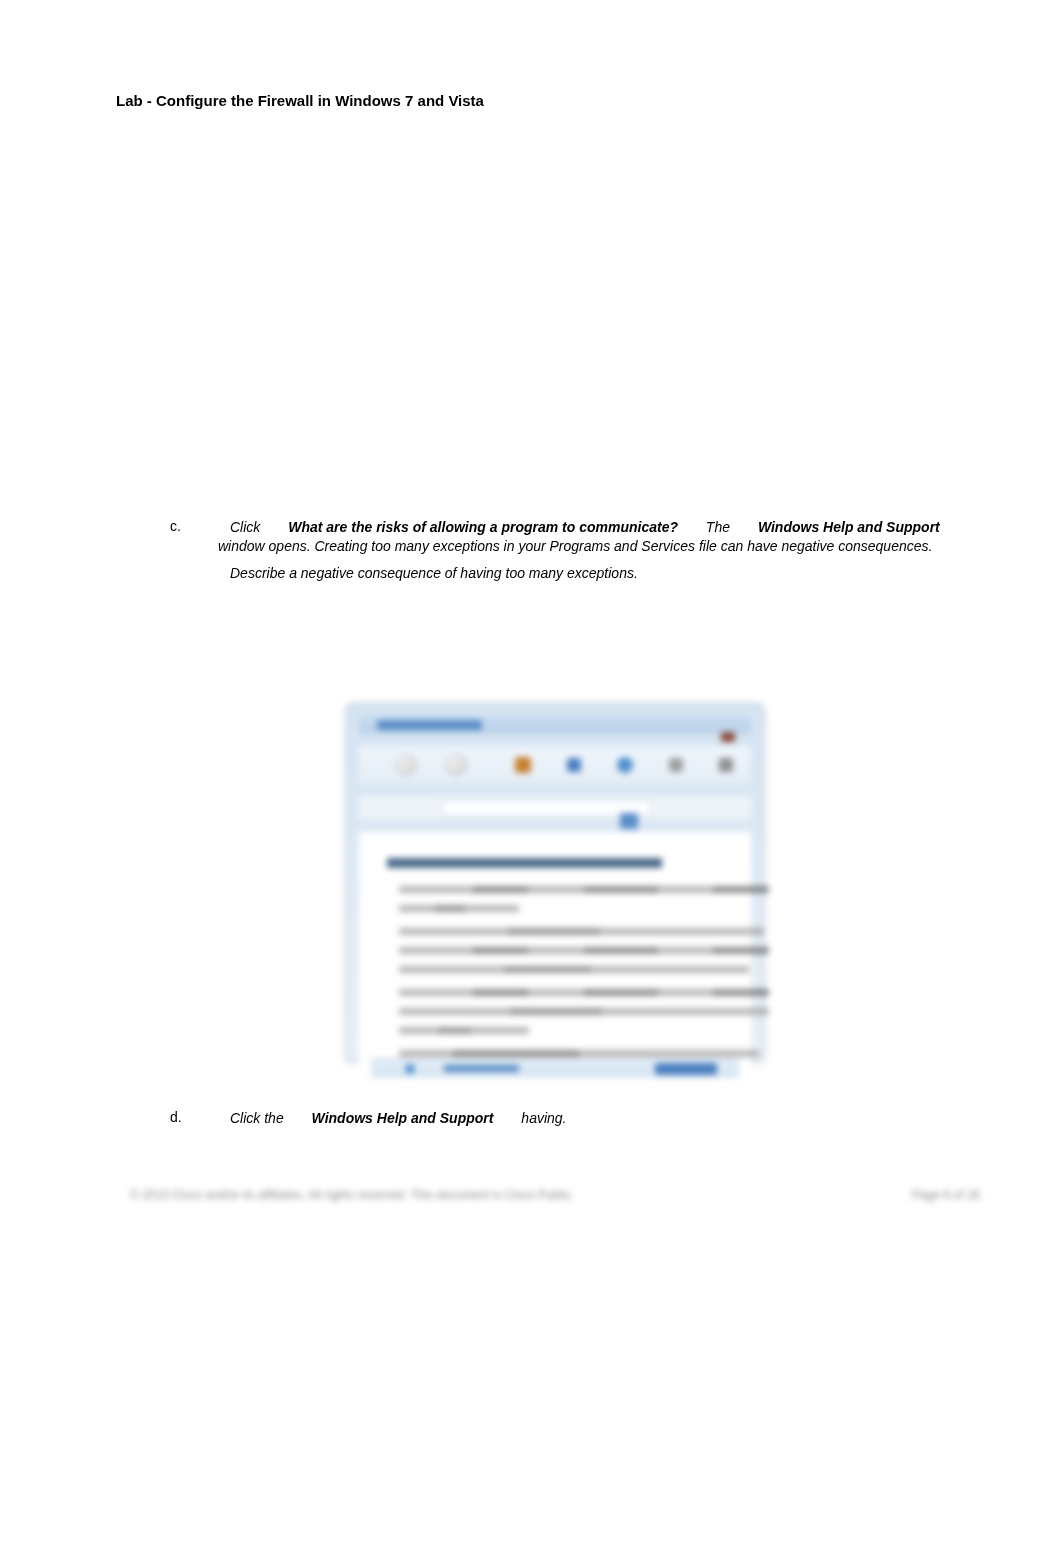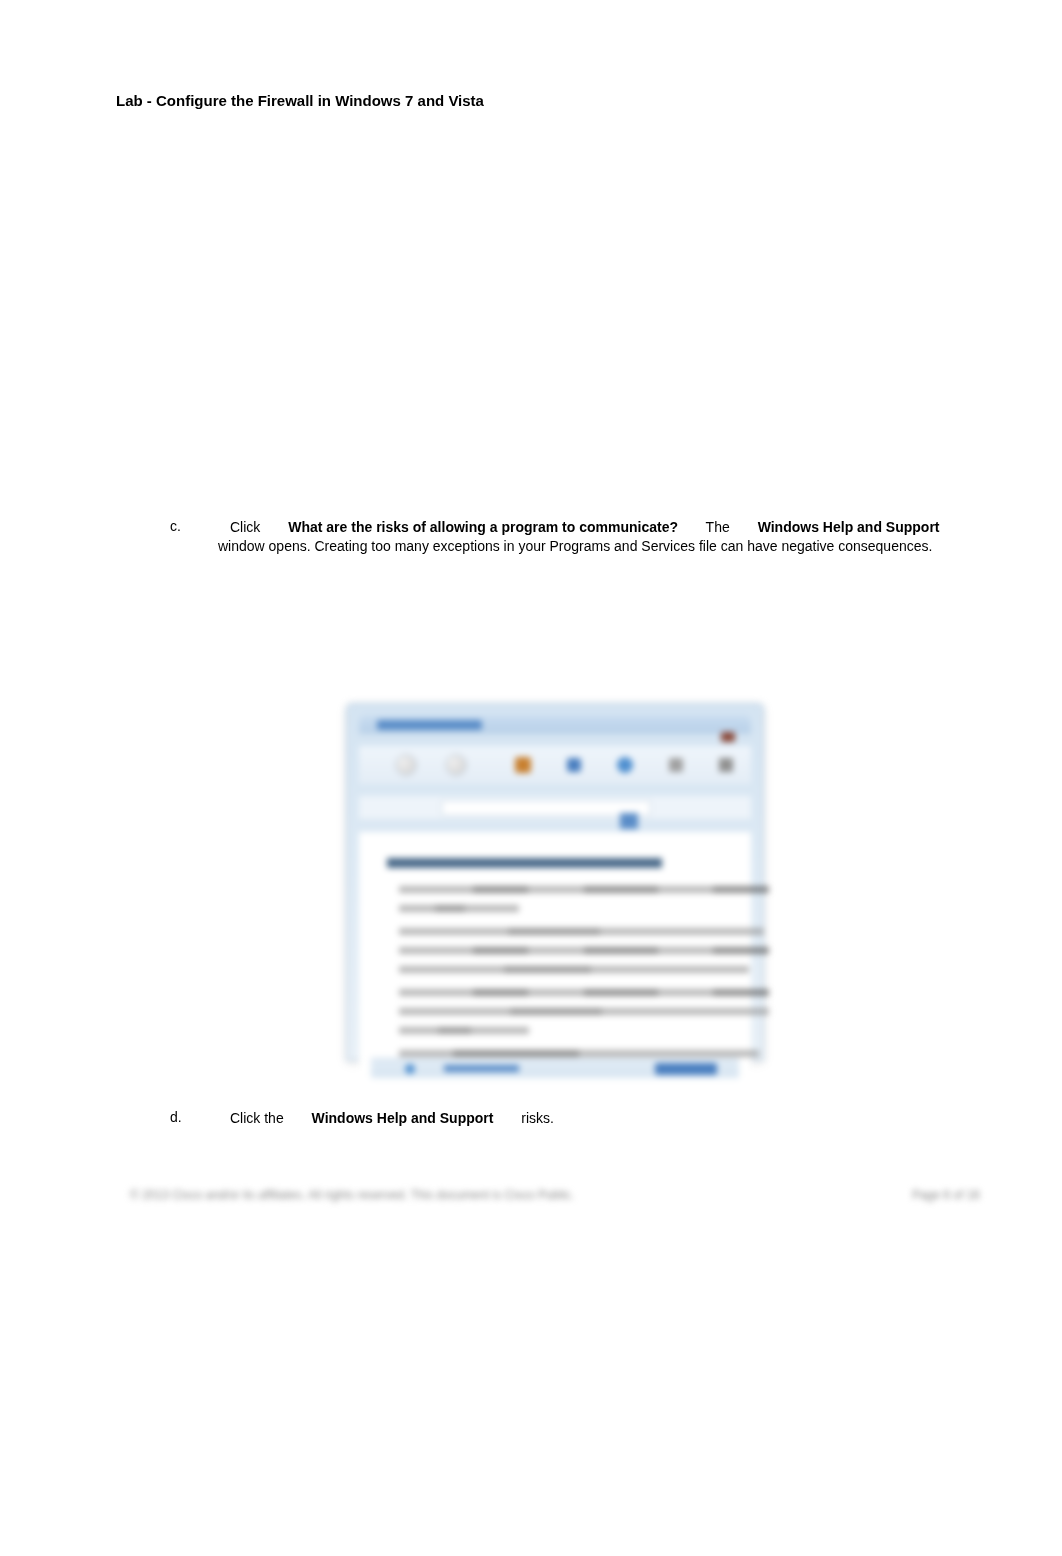--- a/index.html
+++ b/index.html
@@ -34,20 +34,21 @@
     }
     .list-marker {
       width: 24px;
       flex-shrink: 0;
       font-size: 14px;
     }
     .list-body {
       flex: 1;
       font-size: 14px;
       line-height: 1.35;
+      font-style: italic;
     }
     .bold {
       font-weight: bold;
     }
     .question-line {
       margin-top: 8px;
       font-size: 14px;
     }
     .screenshot-container {
       position: absolute;
@@ -261,20 +262,21 @@
 </head>
 <body>
 
 <div class="header">Lab - Configure the Firewall in Windows 7 and Vista</div>
 
 <div class="content">
   <div class="list-item">
     <div class="list-marker">c.</div>
     <div class="list-body">
       <span>Click </span><span class="bold">What are the risks of allowing a program to communicate?</span><span> The </span><span class="bold">Windows Help and Support</span><span> window opens. Creating too many exceptions in your Programs and Services file can have negative consequences.</span>
+      <div class="question-line">Describe a negative consequence of having too many exceptions.</div>
     </div>
   </div>
 </div>
 
 <div class="screenshot-container">
   <div class="help-window">
     <div class="help-titlebar">
       <div class="title-badge"></div>
       <div class="close-btn"></div>
     </div>
@@ -324,21 +326,21 @@
         <div class="footer-right"></div>
       </div>
     </div>
   </div>
 </div>
 
 <div class="item-d">
   <div class="list-item">
     <div class="list-marker">d.</div>
     <div class="list-body">
-      <span>Click the </span><span class="bold">Windows Help and Support</span><span> risks.</span>
+      <span>Click the </span><span class="bold">Windows Help and Support</span><span> having.</span>
     </div>
   </div>
 </div>
 
 <div class="page-footer">
   <div class="footer-blur-left">© 2013 Cisco and/or its affiliates. All rights reserved. This document is Cisco Public.</div>
   <div class="footer-blur-right">Page 6 of 16</div>
 </div>
 
 </body></html>

